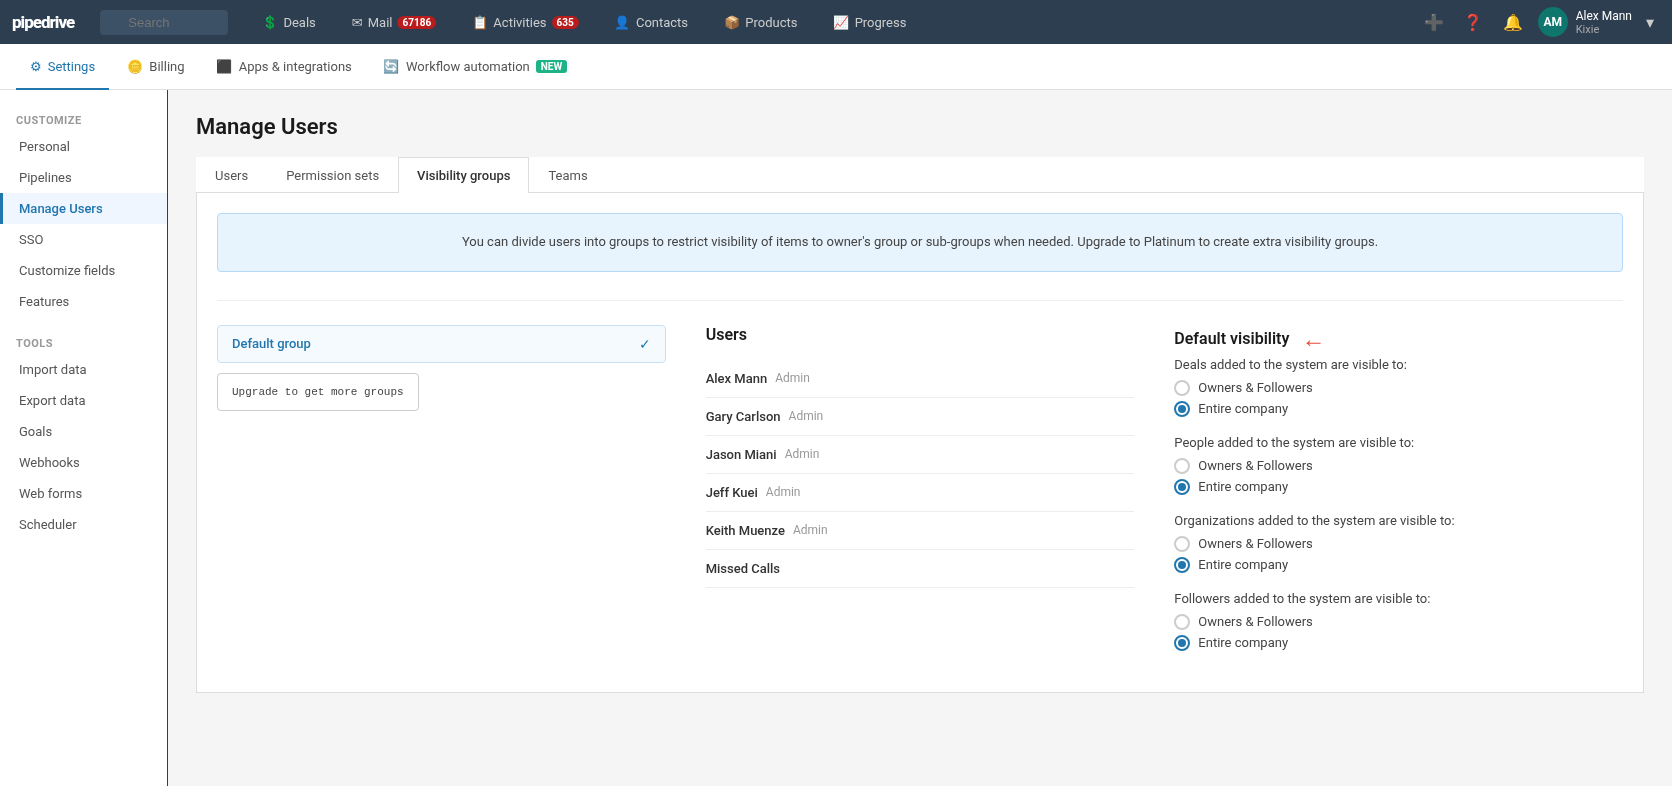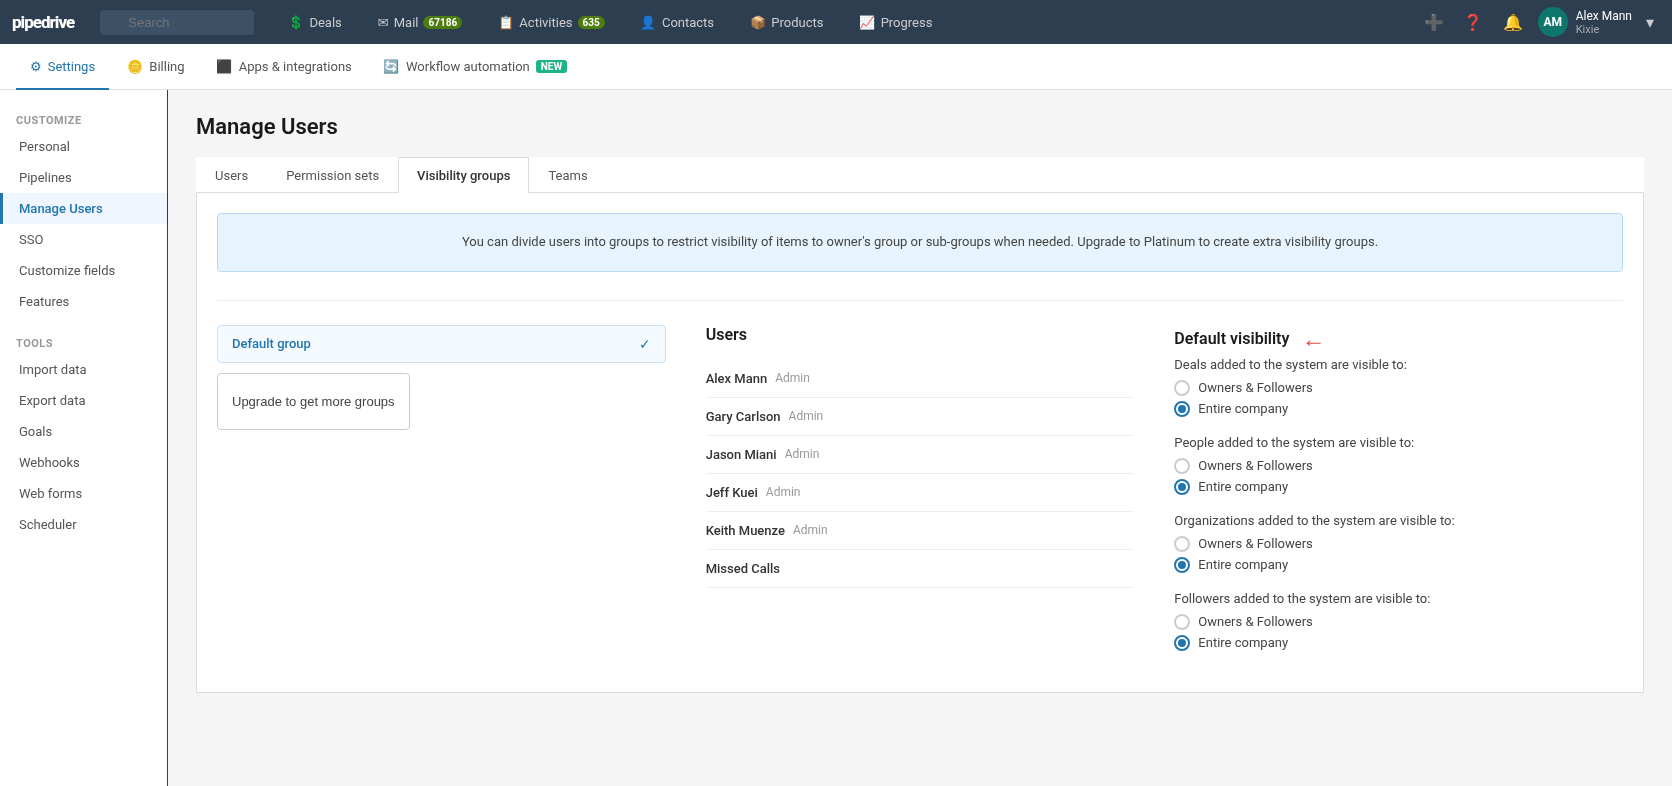--- a/index.html
+++ b/index.html
@@ -14,21 +14,21 @@
       padding: 0 12px;
       gap: 16px;
     }
     .top-nav-search {
       background: #3d5166;
       border: none;
       border-radius: 4px;
       color: #fca5a5;
       padding: 5px 10px 5px 28px;
       font-size: 13px;
-      width: 154px;
+      width: 128px;
       position: relative;
     }
     .search-wrapper {
       position: relative;
       margin-right: 8px;
     }
     .search-wrapper .search-icon-inner {
       position: absolute;
       left: 8px;
       top: 50%;
@@ -41,21 +41,21 @@
       align-items: center;
       gap: 5px;
       color: #ccc;
       padding: 0 10px;
       height: 44px;
       cursor: pointer;
       font-size: 13px;
       text-decoration: none;
     }
     .nav-item .badge {
-      background: #4d7c0f;
+      background: #b91c1c;
       color: #fff;
       font-size: 10px;
       border-radius: 10px;
       padding: 1px 5px;
       font-weight: bold;
     }
     .nav-right {
       margin-left: auto;
       display: flex;
       align-items: center;
@@ -258,25 +258,26 @@
       font-size: 13px;
       font-weight: 500;
     }
     .group-check {
       color: #2176ae;
       font-size: 14px;
     }
     .upgrade-btn {
       border: 1px solid #ccc;
       background: #fff;
-      padding: 20px 14px;
+      padding: 12px 14px;
       border-radius: 4px;
-      font-size: 13px;
+      font-size: 11px;
       color: #444;
       cursor: pointer;
+      font-family: Liberation Mono, monospace;
     }
 
     
     .user-list-item {
       display: flex;
       align-items: center;
       padding: 11px 0;
       border-bottom: 1px solid #eee;
       font-size: 13px;
     }

